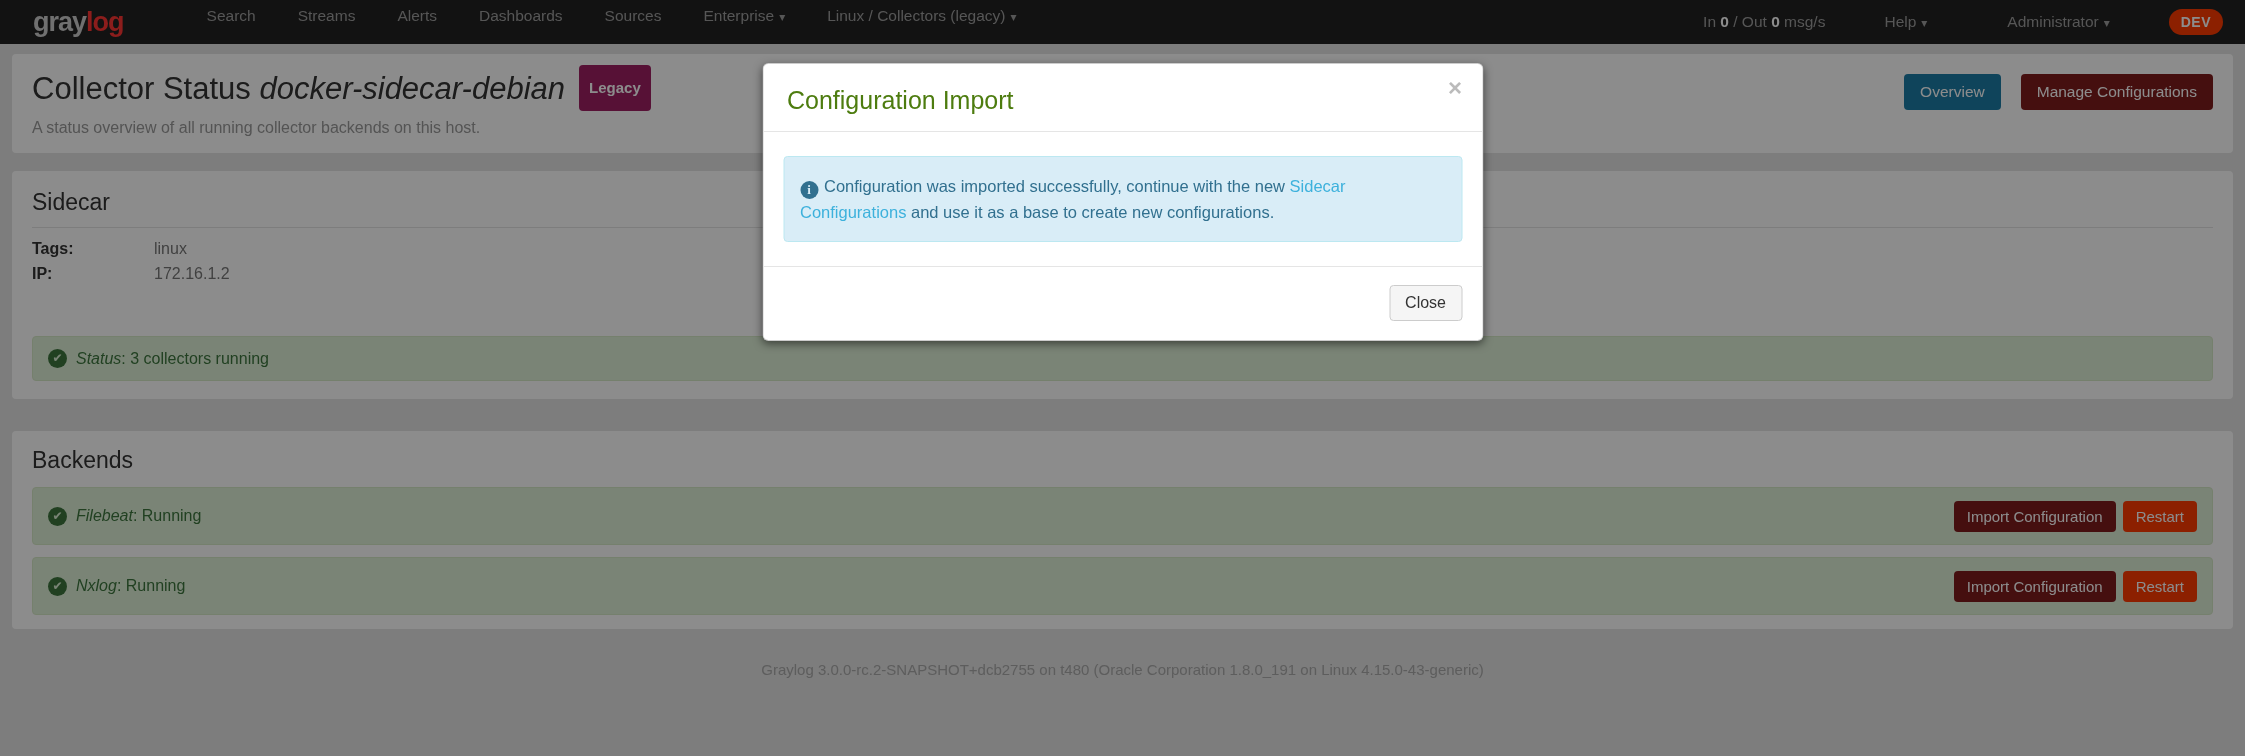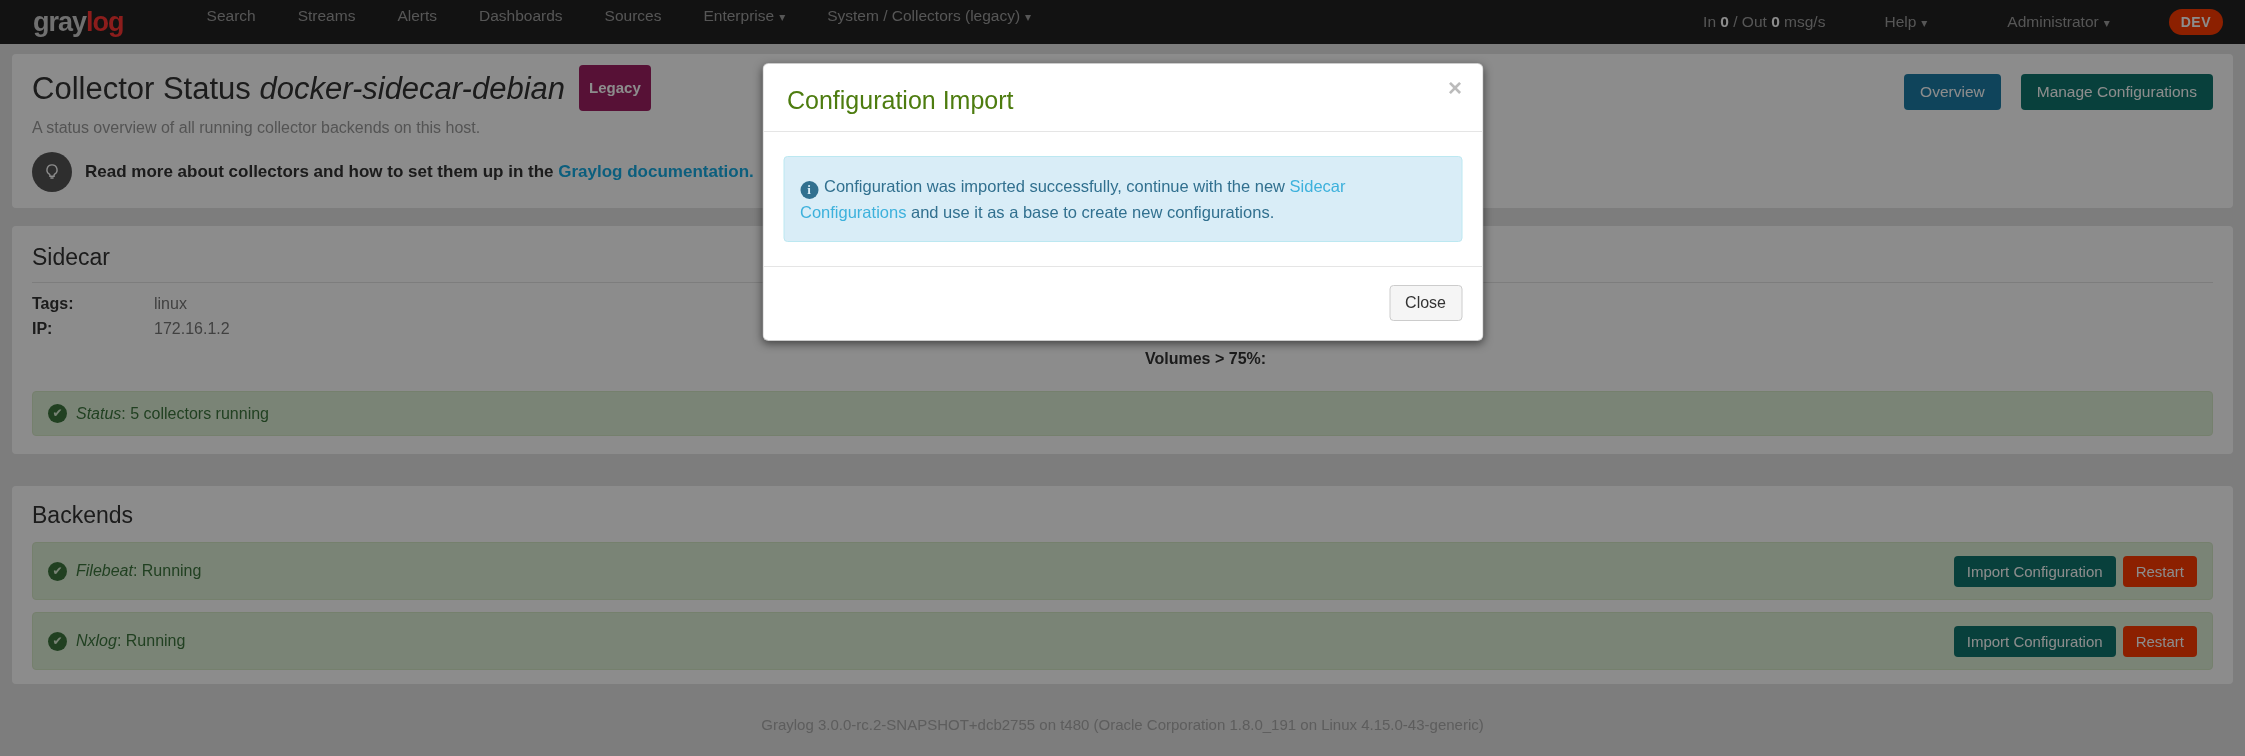--- a/index.html
+++ b/index.html
@@ -33,21 +33,21 @@
   .hero { padding: 14px 20px 16px 20px; }
   .hero-row { display: flex; align-items: flex-start; }
   h1 { font-size: 31px; font-weight: 400; color: #333; line-height: 38px; }
   h1 .em { font-style: italic; }
   .legacy-badge {
     display: inline-block; background: #9e1f63; color: #fff; font-size: 15px; font-weight: bold;
     padding: 4px 10px; border-radius: 4px; margin-left: 14px; vertical-align: middle; position: relative; top: -3px;
   }
   .hero-buttons { margin-left: auto; display: flex; gap: 20px; padding-top: 6px; }
   .btn { border: none; border-radius: 4px; cursor: pointer; font-family: inherit; white-space: nowrap; }
-  .btn-info   { background: #0f766e; color: #fff; }
+  .btn-info   { background: #7f1d1d; color: #fff; }
   .btn-info-active { background: #1d7da7; color: #fff; }
   .btn-danger { background: #ff3b00; color: #fff; }
   .btn-lg { font-size: 15.5px; padding: 9px 16px; }
   .btn-sm { font-size: 15px;  padding: 7px 13px; }
   .subtitle { color: #999; font-size: 16px; margin-top: 5px; }
   .readmore { display: flex; align-items: center; margin-top: 15px; gap: 13px; }
   .bulb-circle {
     width: 40px; height: 40px; border-radius: 50%; background: #555;
     display: flex; align-items: center; justify-content: center; flex: 0 0 auto;
   }
@@ -122,21 +122,21 @@
   <div class="nav-items">
     <div class="nav-item"><span>Search</span></div>
     <div class="nav-item"><span>Streams</span></div>
     <div class="nav-item"><span>Alerts</span></div>
     <div class="nav-item"><span>Dashboards</span></div>
     <div class="nav-item"><span>Sources</span></div>
     <div class="nav-item">
       <span>Enterprise</span><span class="caret">▾</span>
     </div>
     <div class="nav-item">
-      <span>System / Collectors (legacy)</span><span class="caret">▾</span>
+      <span>Linux / Collectors (legacy)</span><span class="caret">▾</span>
     </div>
   </div>
   <div class="nav-right">
     <div class="throughput">
       <span>In </span><strong>0</strong><span> / Out </span><strong>0</strong><span> msg/s</span>
     </div>
     <div class="nav-item">
       <span>Help</span><span class="caret">▾</span>
     </div>
     <div class="nav-item">
@@ -152,31 +152,20 @@
     <div class="hero-row">
       <h1>
         <span>Collector Status </span><span class="em">docker-sidecar-debian</span><span class="legacy-badge">Legacy</span>
       </h1>
       <div class="hero-buttons">
         <button class="btn btn-info-active btn-lg">Overview</button>
         <button class="btn btn-info btn-lg">Manage Configurations</button>
       </div>
     </div>
     <div class="subtitle">A status overview of all running collector backends on this host.</div>
-    <div class="readmore">
-      <span class="bulb-circle">
-        <svg width="20" height="20" viewBox="0 0 24 24">
-            <path d="M12 3.5a6 6 0 0 0-3.2 11.1c.5.35.7.8.7 1.4v1h5v-1c0-.6.2-1.05.7-1.4A6 6 0 0 0 12 3.5z" fill="none" stroke="#ffffff" stroke-width="1.7"></path>
-            <rect x="9.8" y="18.2" width="4.4" height="1.8" rx="0.9" fill="#ffffff"></rect>
-          </svg>
-      </span>
-      <span class="readmore-text">
-        <span>Read more about collectors and how to set them up in the </span><a class="link">Graylog documentation.</a>
-      </span>
-    </div>
   </div>
 
   <div class="panel section">
     <h2>Sidecar</h2>
     <hr class="heading-rule">
     <dl class="details">
       <div class="drow">
         <dt>Tags:</dt>
         <dd>linux</dd>
       </div>
@@ -191,21 +180,21 @@
         <dd>1.26</dd>
       </div>
       <div class="drow">
         <dt>Volumes &gt; 75%:</dt>
         <dd></dd>
       </div>
     </dl>
     <div class="alert-success status-alert">
       <span class="check-circle">✔</span>
       <span>
-        <span class="it">Status</span><span>: 5 collectors running</span>
+        <span class="it">Status</span><span>: 3 collectors running</span>
       </span>
     </div>
   </div>
 
   <div class="panel section-backends panel">
     <h2>Backends</h2>
     <div class="alert-success backend-row">
       <div class="row-left">
         <span class="check-circle">✔</span>
         <span>

